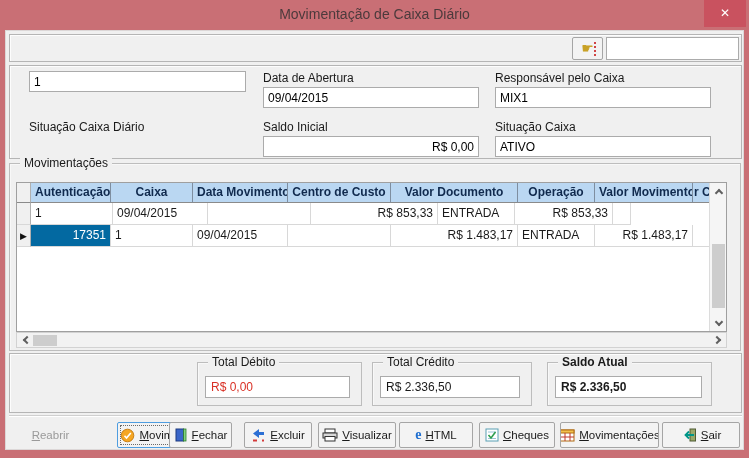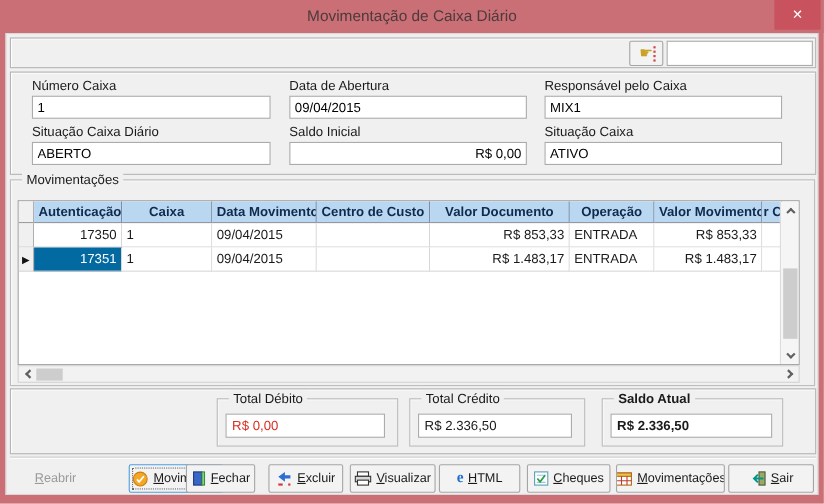--- a/index.html
+++ b/index.html
@@ -56,21 +56,21 @@
   }
 
   
   .form-panel { position: absolute; left: 3px; top: 34px; width: 733px; height: 94px; }
   .fld { position: absolute; }
   .fld label { display: block; margin-bottom: 2px; color: #1a1a1a; }
   .fld input {
     width: 100%; height: 21px; border: 1px solid #ababab; background: #fff;
     padding: 0 4px; font: inherit;
   }
-  .fld.r1 { top: 5px; } .fld.r2 { top: 47px; }
+  .fld.r1 { top: 5px; } .fld.r2 { top: 54px; }
   .fld.c1 { left: 19px;  width: 217px; }
   .fld.c2 { left: 253px; width: 216px; }
   .fld.c3 { left: 485px; width: 216px; }
   .fld input.right { text-align: right; }
 
   
   .groupbox {
     position: absolute; border: 1px solid #bdbdbd;
     box-shadow: inset 1px 1px 0 #f8f8f8;
   }
@@ -186,34 +186,32 @@
 
     <div class="toolbar bevel">
       <div class="locate-btn">
         <span class="hand-glyph">☛</span>
       </div>
       <input class="toolbar-input" type="text" value="" style="">
     </div>
 
     <div class="form-panel bevel">
       <div class="fld r1 c1">
-        <label>Número Caixa</label>
         <input value="1" style="">
       </div>
       <div class="fld r1 c2">
         <label>Data de Abertura</label>
         <input value="09/04/2015" style="">
       </div>
       <div class="fld r1 c3">
         <label>Responsável pelo Caixa</label>
         <input value="MIX1" style="">
       </div>
       <div class="fld r2 c1">
         <label>Situação Caixa Diário</label>
-        <input value="ABERTO" style="">
       </div>
       <div class="fld r2 c2">
         <label>Saldo Inicial</label>
         <input class="right" value="R$ 0,00" style="">
       </div>
       <div class="fld r2 c3">
         <label>Situação Caixa</label>
         <input value="ATIVO" style="">
       </div>
     </div>
@@ -229,21 +227,20 @@
           <div class="gcell c-dat">Data Movimento</div>
           <div class="gcell c-cen">Centro de Custo</div>
           <div class="gcell c-vdo">Valor Documento</div>
           <div class="gcell c-ope">Operação</div>
           <div class="gcell c-vmo">Valor Movimento</div>
           <div class="gcell c-chq">r Ch</div>
         </div>
 
         <div class="grow">
           <div class="gcell ind"></div>
-          <div class="gcell c-aut num">17350</div>
           <div class="gcell c-cai">1</div>
           <div class="gcell c-dat">09/04/2015</div>
           <div class="gcell c-cen"></div>
           <div class="gcell c-vdo num">R$ 853,33</div>
           <div class="gcell c-ope">ENTRADA</div>
           <div class="gcell c-vmo num">R$ 853,33</div>
           <div class="gcell c-chq"></div>
         </div>
 
         <div class="grow">

